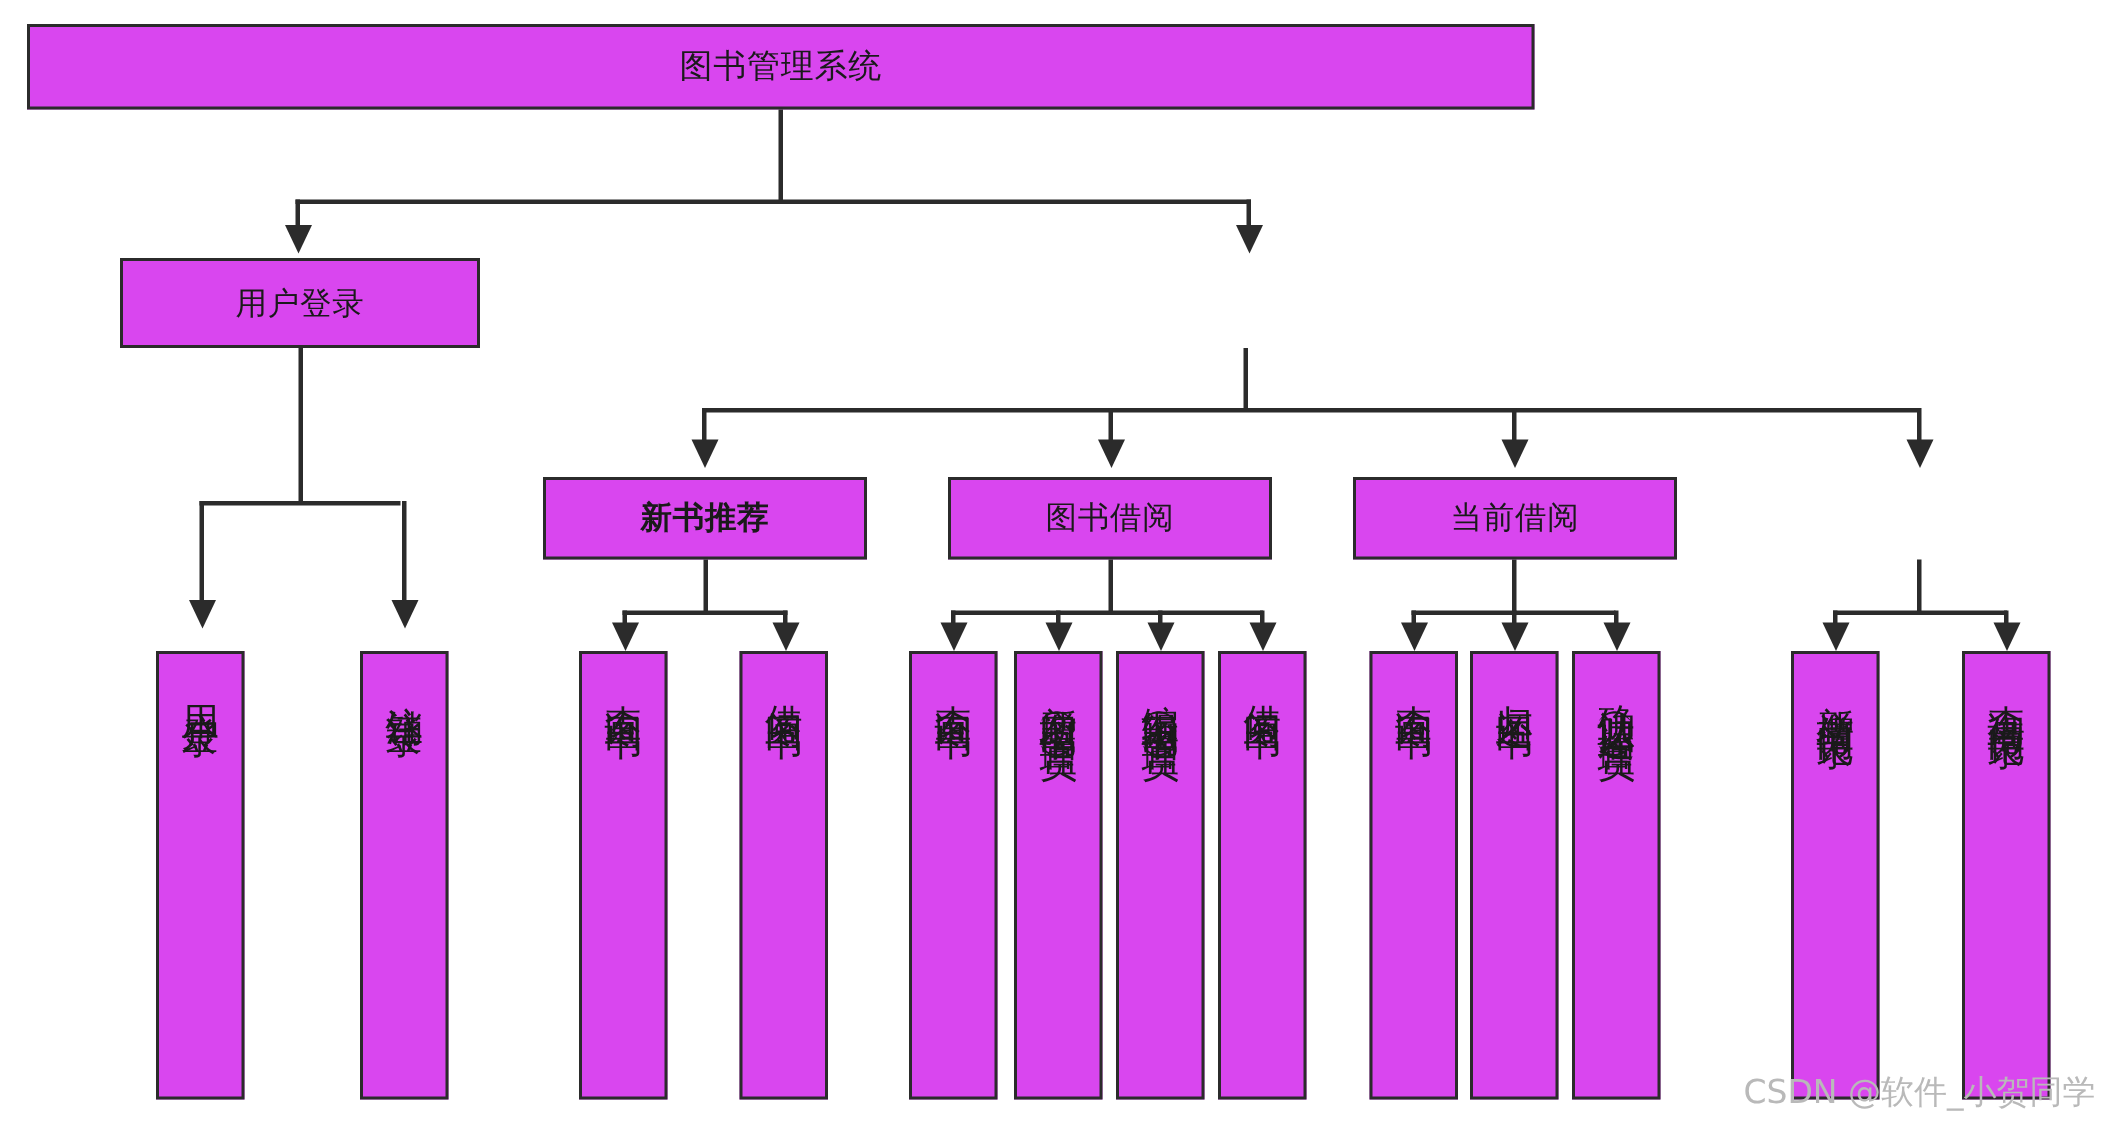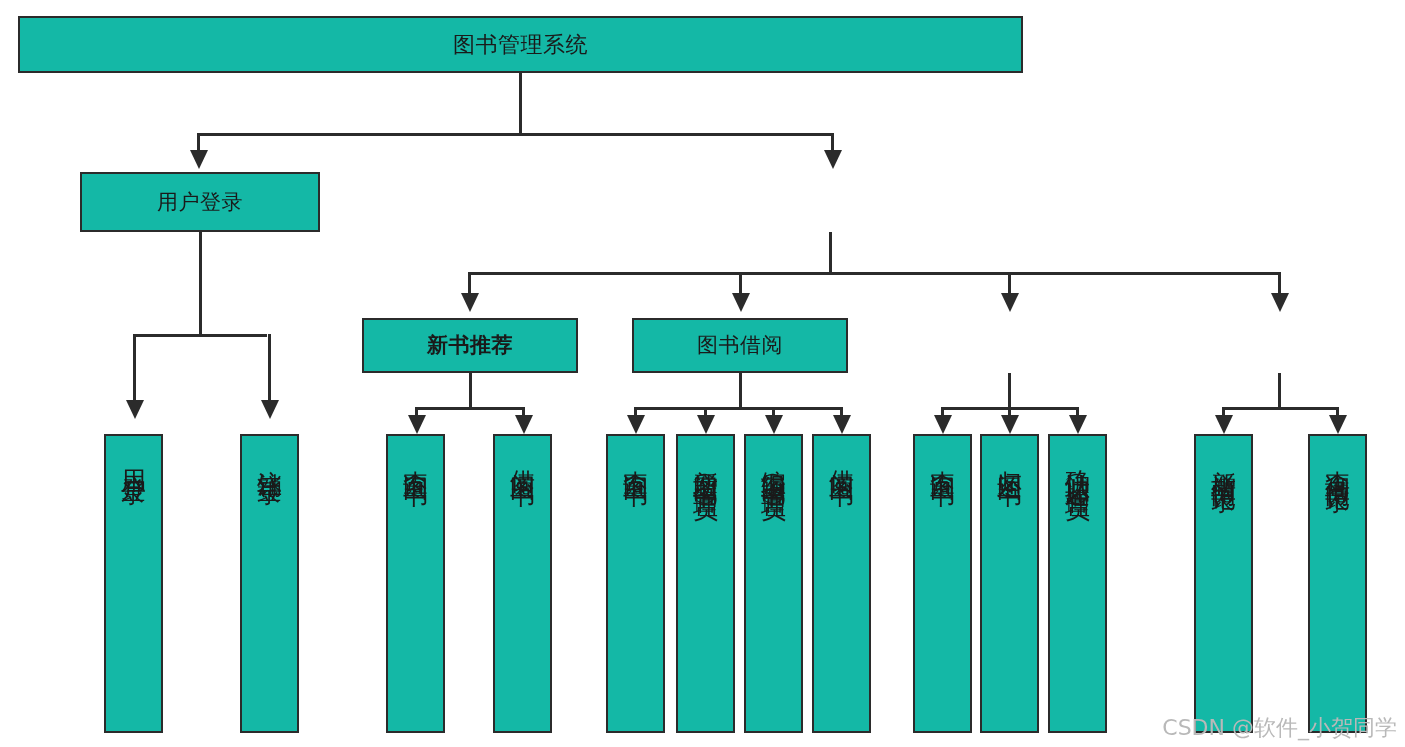--- a/index.html
+++ b/index.html
@@ -7,21 +7,21 @@
   body{
     font-family:"DejaVu Sans","Liberation Sans",sans-serif;
     width:1405px;height:747px;overflow:hidden;
   }
   #canvas{position:relative;width:1405px;height:747px;background:#ffffff;}
 
   
   .node{
     position:absolute;
     box-sizing:border-box;
-    background:#14b8a6;
+    background:#d946ef;
     border:2.5px solid #2b2b2b;
     display:flex;
     align-items:center;
     justify-content:center;
     color:#1a1a1a;
   }
   .node .lbl{
     display:block;
     text-align:center;
     line-height:1.05;
@@ -121,20 +121,23 @@
   <div class="arrow" style="left:1001px;top:293px;"></div>
 
   <div class="ln v" style="left:1278px;top:272px;height:27px;"></div>
   <div class="arrow" style="left:1271px;top:293px;"></div>
 
   <div class="node h" style="left:362px;top:318px;width:216px;height:55px;font-weight:bold;">
     <span class="lbl">新书推荐</span>
   </div>
   <div class="node h" style="left:632px;top:318px;width:216px;height:55px;">
     <span class="lbl">图书借阅</span>
+  </div>
+  <div class="node h" style="left:902px;top:318px;width:216px;height:55px;">
+    <span class="lbl">当前借阅</span>
   </div>
 
   <div class="ln v" style="left:469px;top:373px;height:36px;"></div>
   <div class="ln h" style="left:415px;top:407px;width:110px;"></div>
   <div class="ln v" style="left:415px;top:407px;height:14px;"></div>
   <div class="arrow" style="left:408px;top:415px;"></div>
   <div class="ln v" style="left:522px;top:407px;height:14px;"></div>
   <div class="arrow" style="left:515px;top:415px;"></div>
 
   <div class="ln v" style="left:739px;top:373px;height:36px;"></div>

